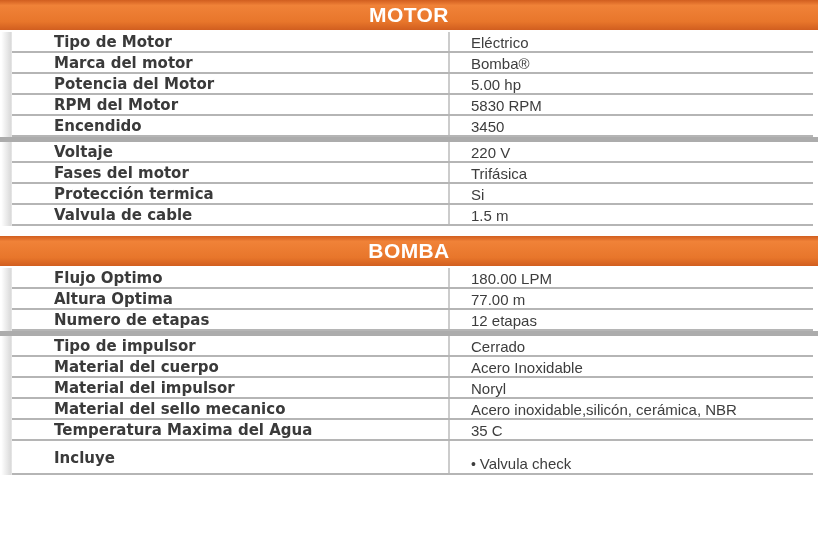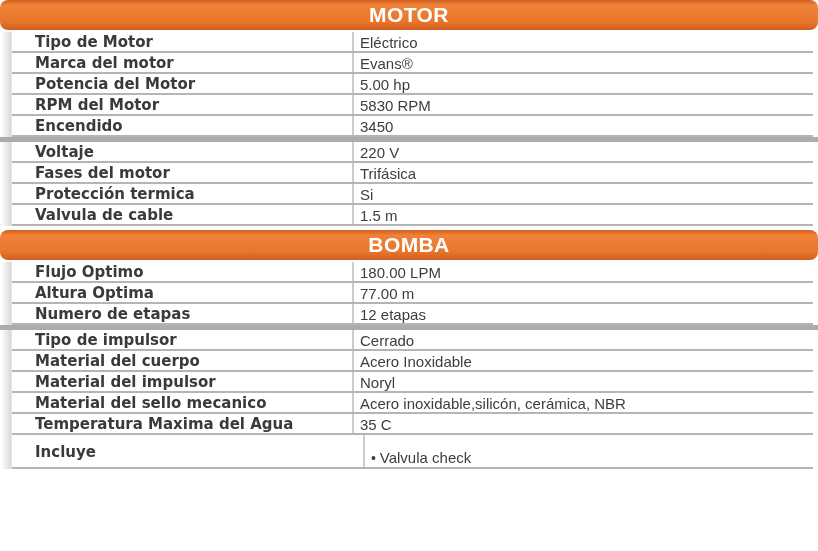--- a/index.html
+++ b/index.html
@@ -23,23 +23,22 @@
     height:30px;
     line-height:29px;
     text-align:center;
     background:linear-gradient(180deg,var(--header-edge) 0,var(--header-bg-light) 18%,var(--header-bg) 72%,var(--header-edge) 100%);
     color:var(--header-text);
     font-family:"Liberation Sans",sans-serif;
     font-weight:bold;
     font-size:21px;
     letter-spacing:0.4px;
     margin-bottom:2px;
-    border-radius:8px;
   }
-  .hdr + .hdr, .row + .hdr{margin-top:4px;}
+  .hdr + .hdr, .row + .hdr{margin-top:10px;}
 
   .row{
     position:relative;
     display:flex;
     height:21px;
     background:#FFFFFF;
     border-bottom:2px solid var(--sep);
   }
   
   .row::before{
@@ -49,63 +48,63 @@
     background:linear-gradient(to right,#FFFFFF 10%,#D9D9D9 92%,#EFEFEF 100%);
   }
   
   .row::after{
     content:"";
     position:absolute;
     right:0;top:0;bottom:-2px;width:5px;
     background:#FFFFFF;
   }
   .label{
-    width:352px;
-    padding-left:35px;
+    width:448px;
+    padding-left:54px;
     font-family:"DejaVu Sans",sans-serif;
     font-weight:bold;
     font-size:15px;
     color:var(--label-text);
     line-height:21px;
     white-space:nowrap;
     overflow:hidden;
   }
   .value{
     flex:1;
     border-left:2px solid var(--divider);
-    padding-left:6px;
+    padding-left:21px;
     font-family:"Liberation Sans",sans-serif;
     font-size:15px;
     color:var(--value-text);
     line-height:21px;
     white-space:nowrap;
     overflow:hidden;
   }
   .gsep{
     height:5px;
     background:var(--gsep);
   }
   .row.tall{height:34px;justify-content:center;}
   .row.tall .label{line-height:34px;}
-  .row.tall .value{line-height:15px;margin-left:11px;}
+  .row.tall .value{line-height:15px;}
   .vlist{margin-top:15px;}
   .vitem::before{content:"\2022\00a0";font-size:14px;}
 </style>
 </head>
 <body>
 
 <div class="spec-table" id="spec-root">
     <div class="hdr">MOTOR</div>
     <div class="row">
       <div class="label">Tipo de Motor</div>
       <div class="value">Eléctrico</div>
     </div>
     <div class="row">
       <div class="label">Marca del motor</div>
-      <div class="value">Evans®</div>
+      <div class="value">Bomba®</div>
     </div>
     <div class="row">
       <div class="label">Potencia del Motor</div>
       <div class="value">5.00 hp</div>
     </div>
     <div class="row">
       <div class="label">RPM del Motor</div>
       <div class="value">5830 RPM</div>
     </div>
     <div class="row">

